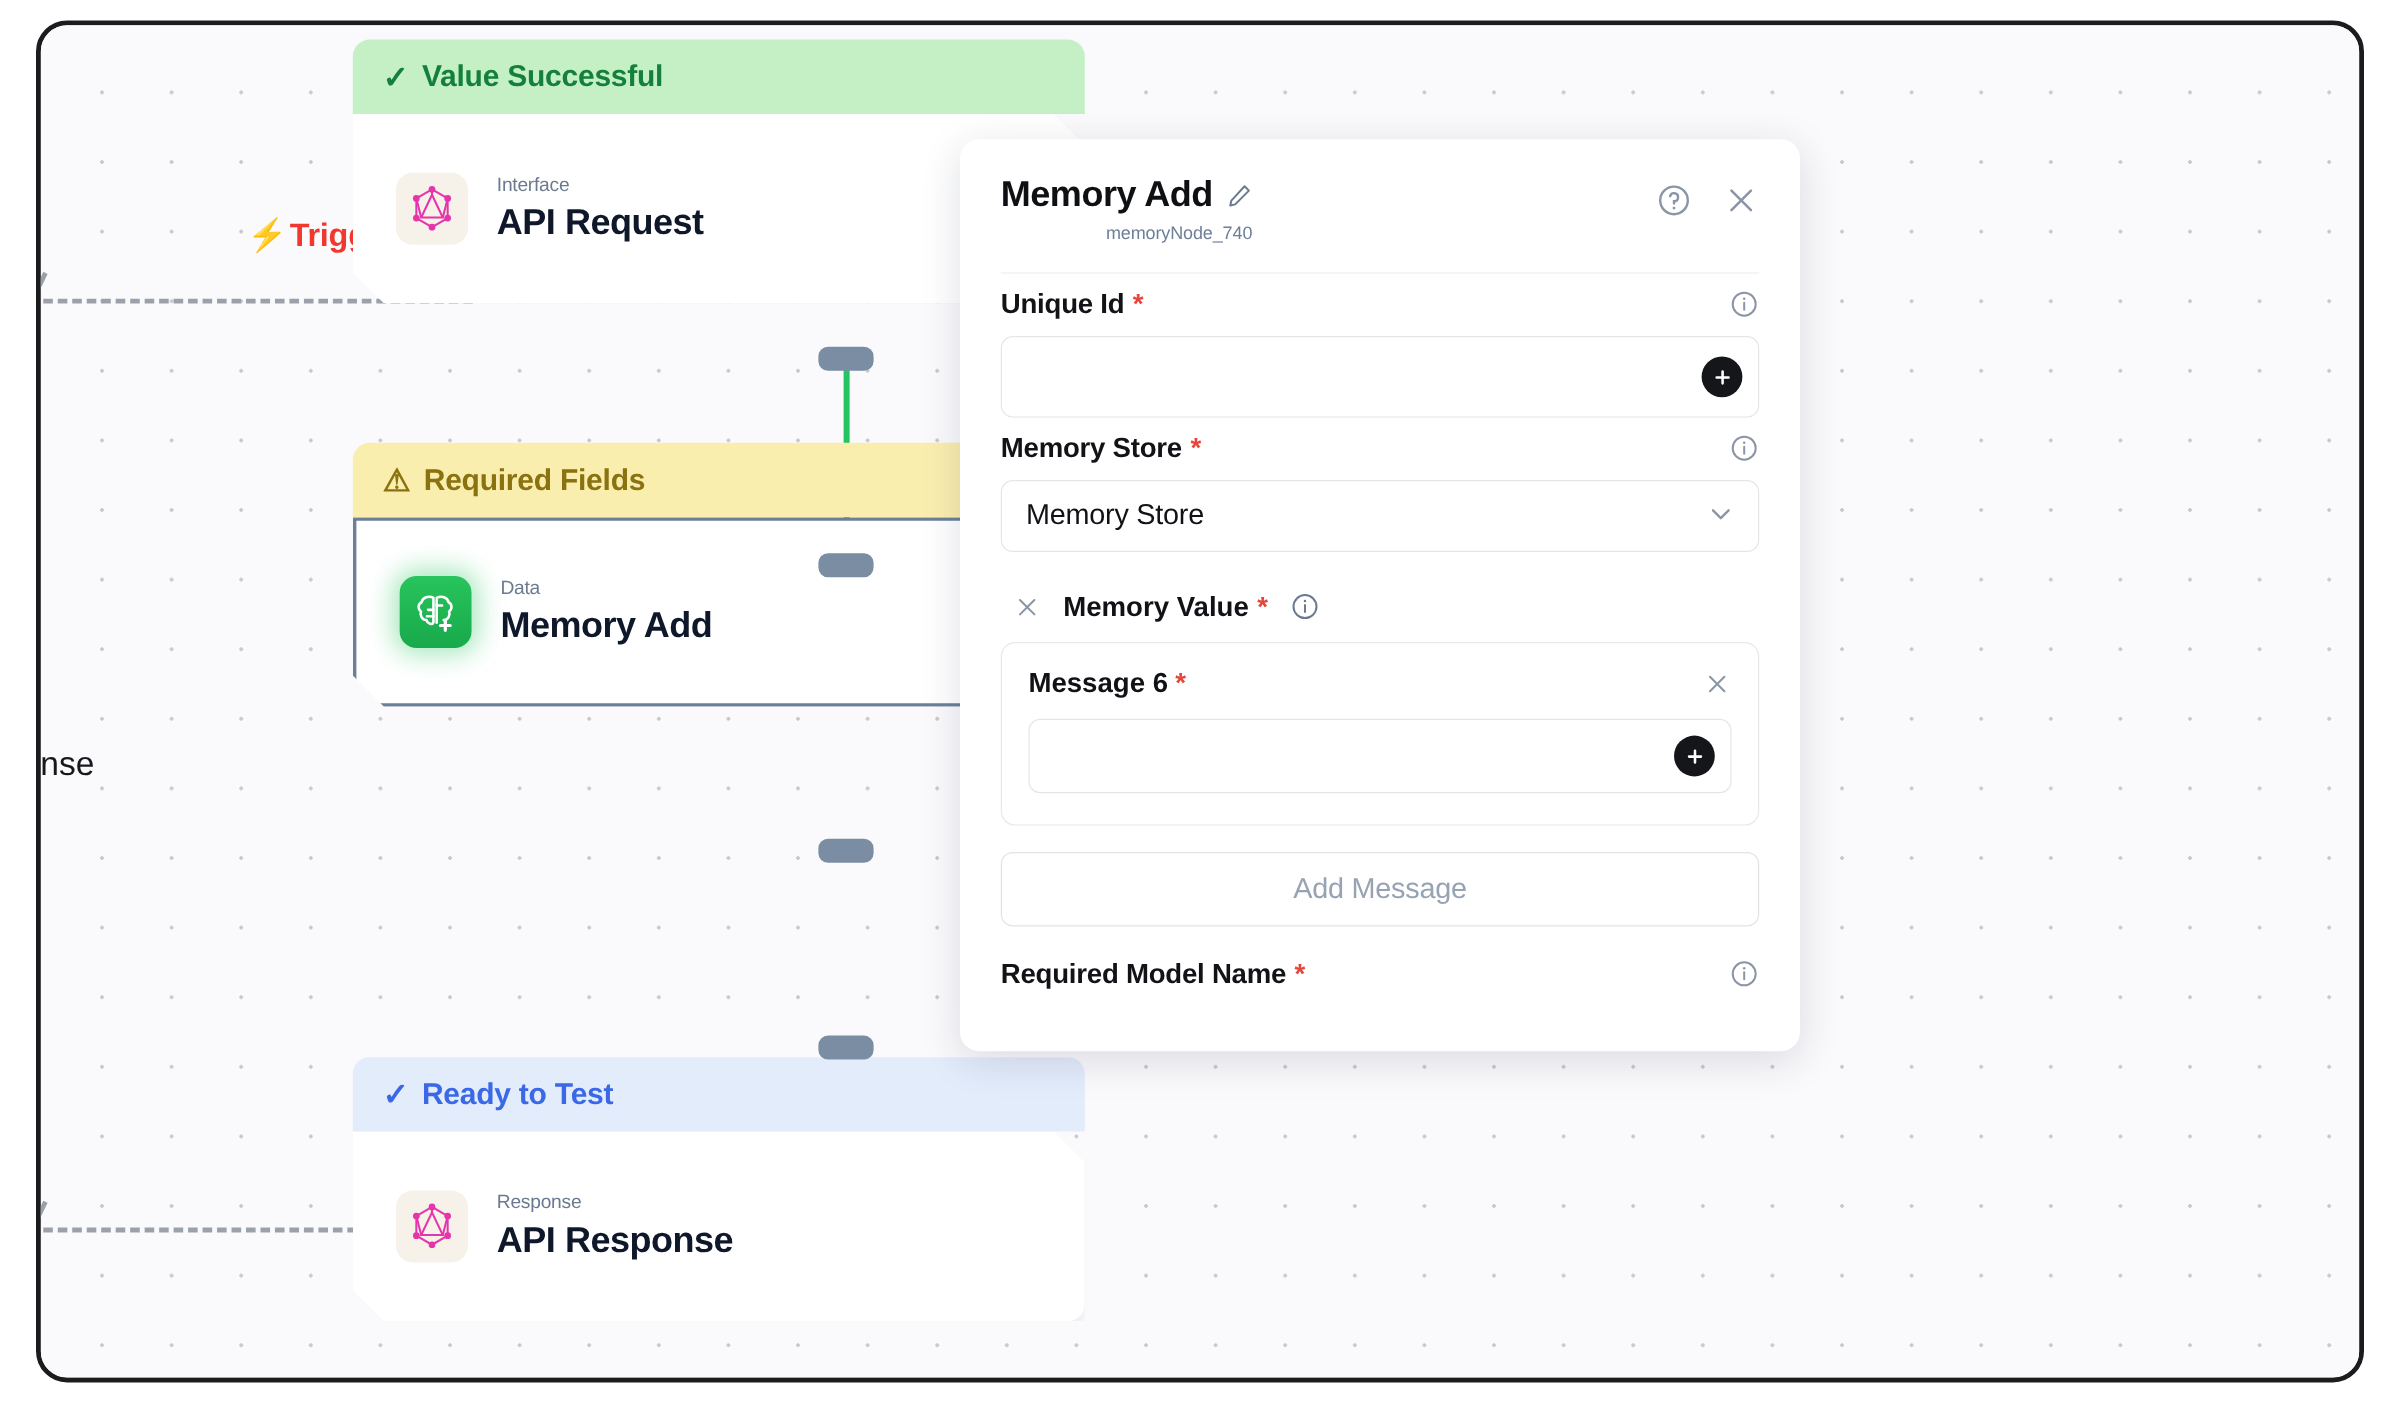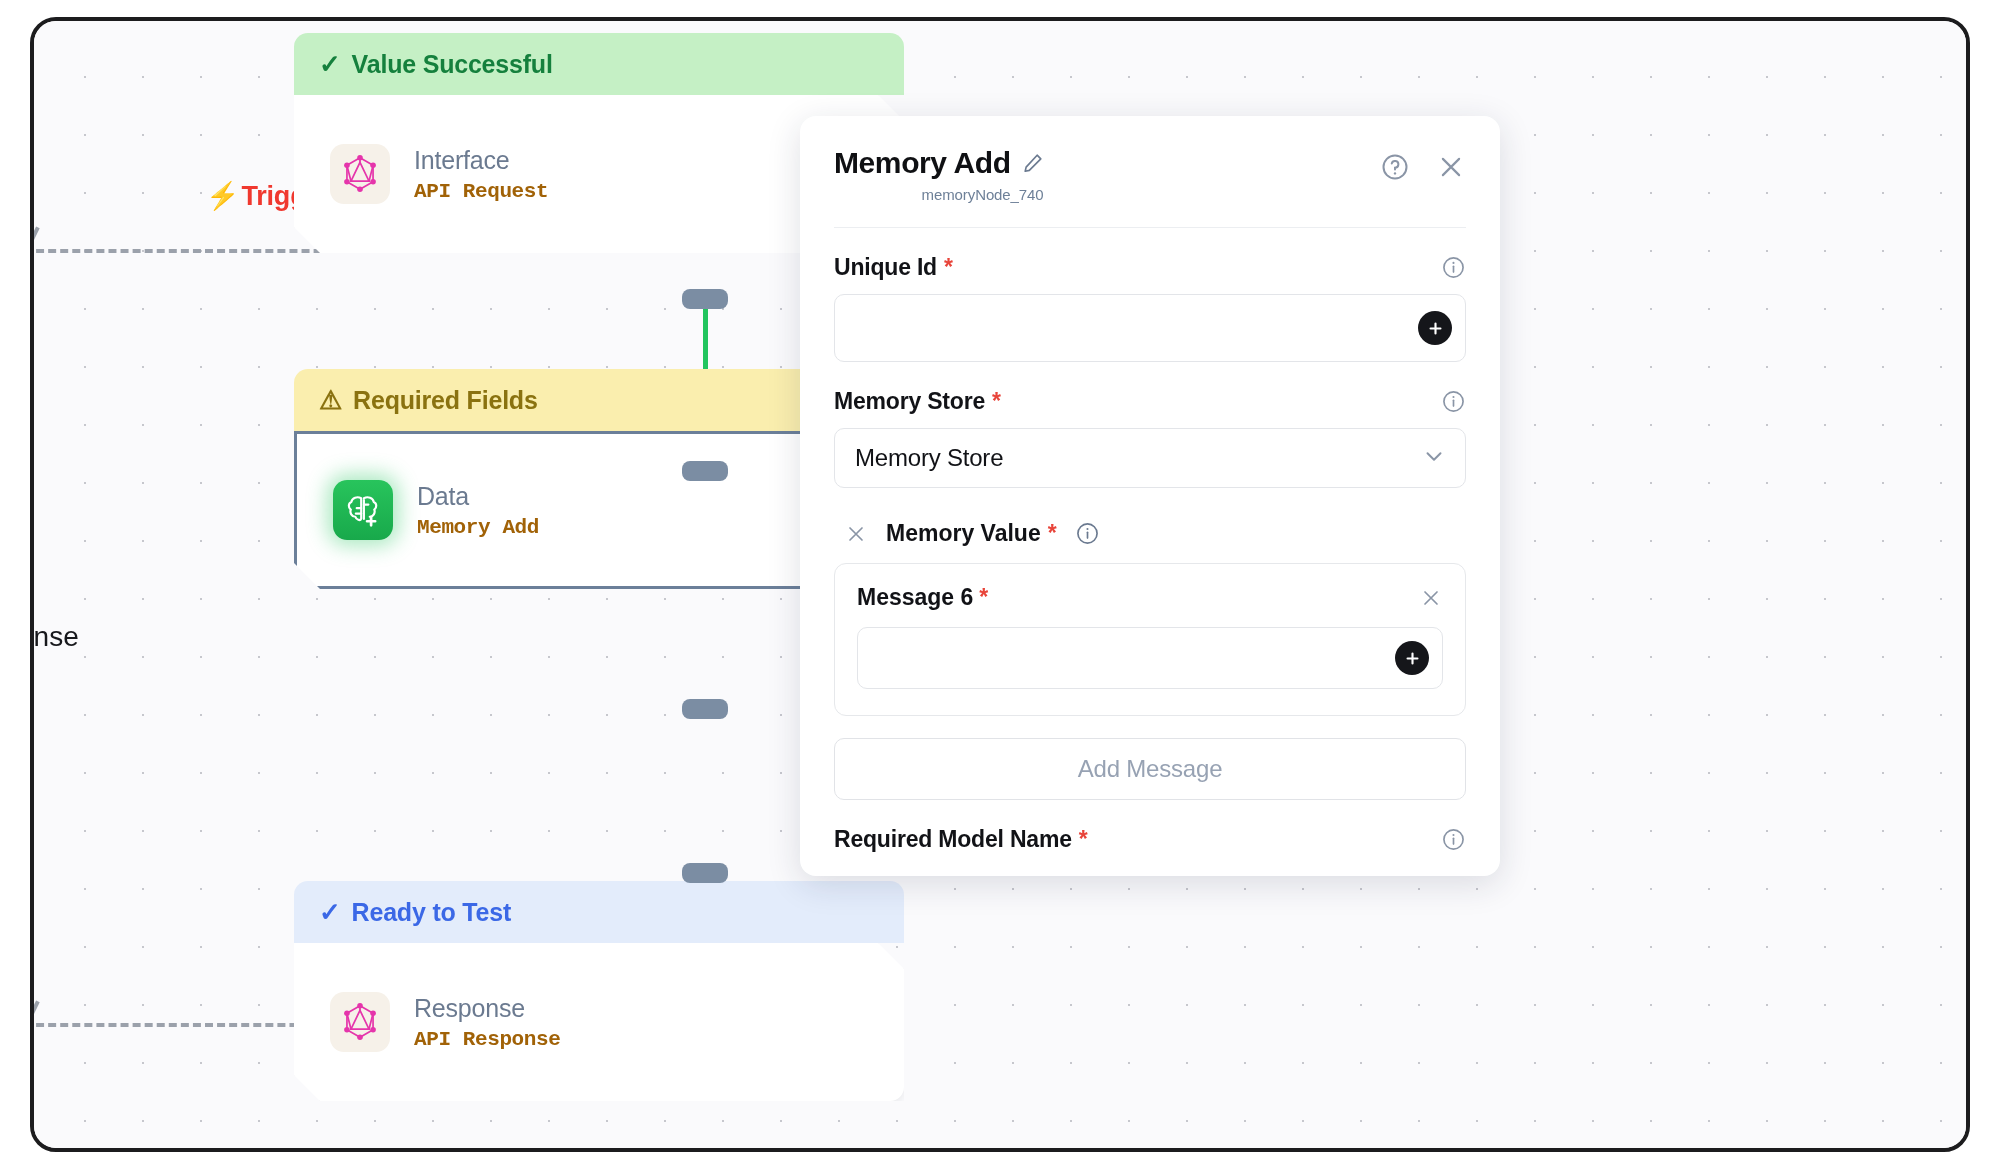--- a/index.html
+++ b/index.html
@@ -129,31 +129,30 @@
     display: flex; align-items: center; justify-content: center;
     flex: none;
   }
   .icon-graphql { background: #f6f1e9; }
   .icon-brain {
     background: #1db954;
     background: linear-gradient(180deg,#28c45c,#18a94b);
     box-shadow: 0 0 20px 6px rgba(45,200,100,0.40);
   }
   .node-text .kind {
-    font-size: 25px;
+    font-size: 16px;
     color: #6b7a90;
     margin-bottom: 5px;
     letter-spacing: -0.2px;
   }
   .node-text .name {
-    font-size: 21px;
+    font-size: 30px;
     font-weight: 700;
-    color: #a16207;
+    color: #0f172a;
     letter-spacing: -0.4px;
-    font-family: Liberation Mono, monospace;
   }
 
   
   #panel {
     position: absolute;
     left: 766px; top: 95px;
     width: 700px; height: 760px;
     background: #ffffff;
     border-radius: 16px;
     box-shadow: 0 8px 34px rgba(26,38,64,0.14);
@@ -169,21 +168,21 @@
   }
   .pencil-icon { width: 22px; height: 22px; display:block; }
   .panel-subtitle {
     font-size: 15px; color: #6e8098; margin-top: 6px; letter-spacing: -0.1px; text-align: right;
   }
   .head-actions { display: flex; align-items: center; gap: 26px; padding-top: 6px; }
   .icon-btn { width: 30px; height: 30px; display: flex; align-items: center; justify-content: center; }
 
   .panel-divider { height: 1px; background: #eceef1; margin: 24px 0 0 0; }
 
-  .field { margin-top: 26px; }
+  .field { margin-top: 12px; }
   .field-label-row {
     display: flex; align-items: center; justify-content: space-between;
   }
   .field-label {
     font-size: 23px; font-weight: 700; color: #121317; letter-spacing: -0.2px;
     display: flex; align-items: center; gap: 7px;
   }
   .req { color: #e8443a; font-size: 23px; font-weight: 700; }
   .info-icon { width: 25px; height: 25px; display: block; }
 

